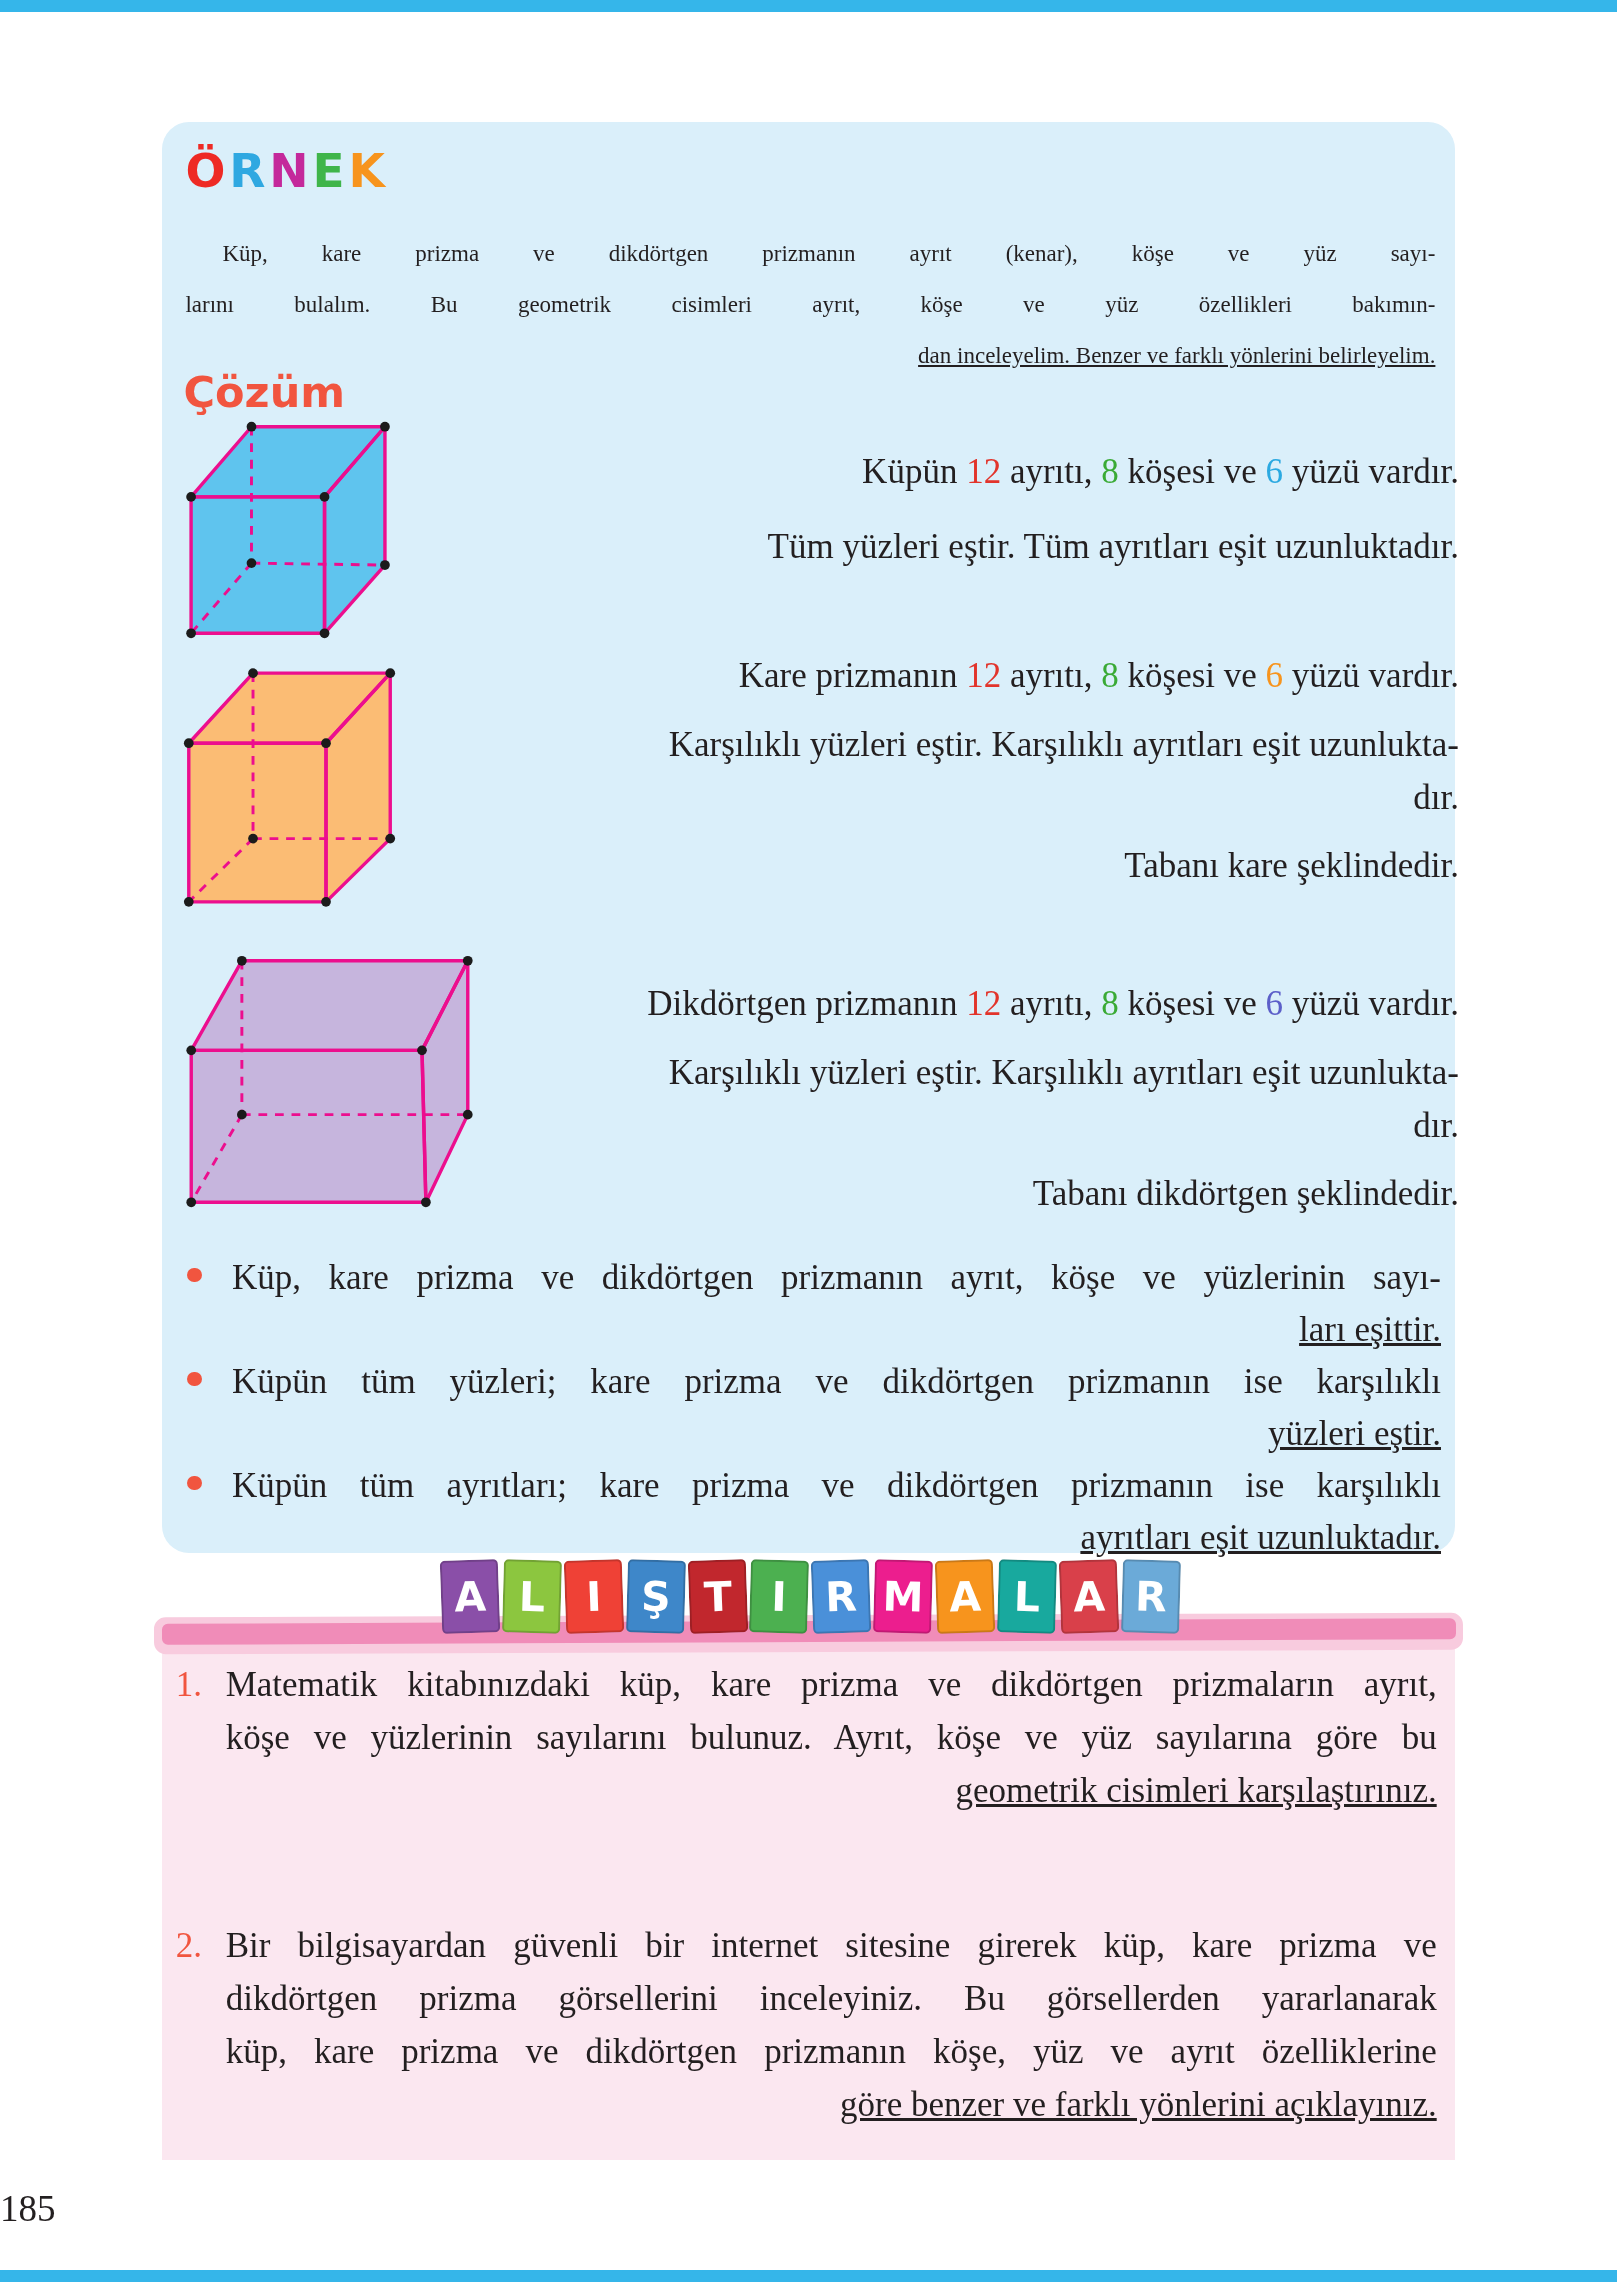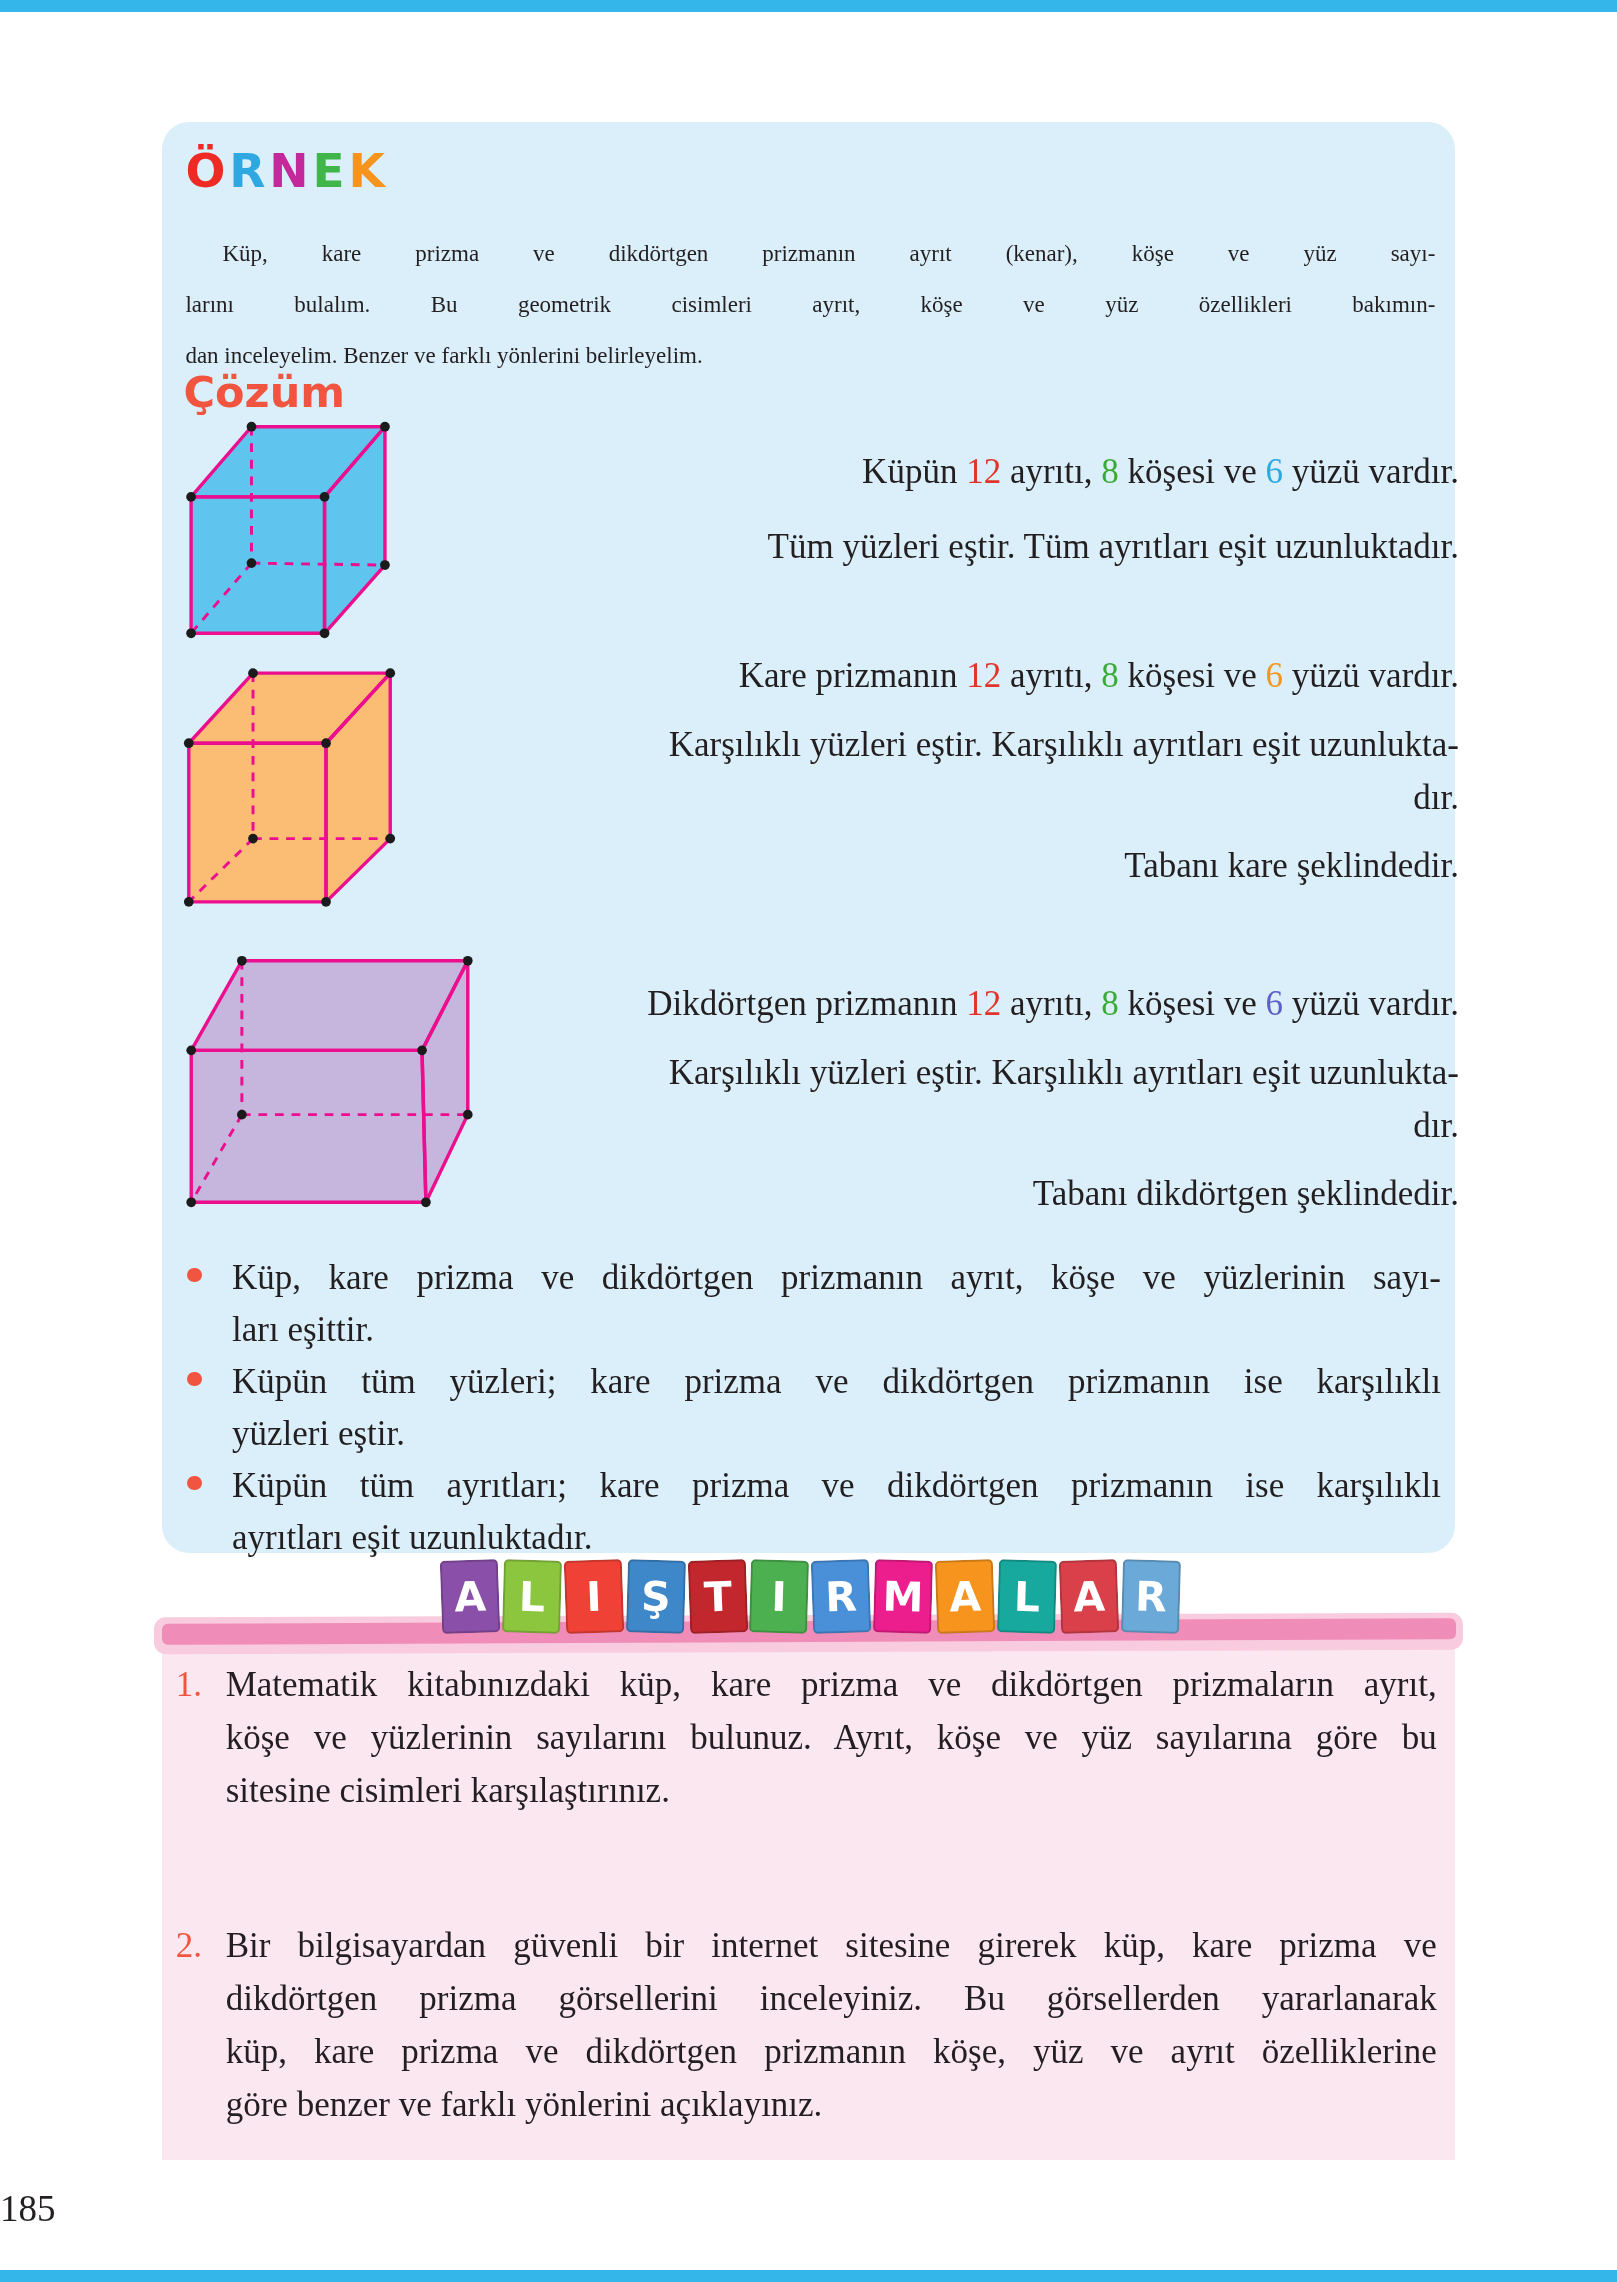--- a/index.html
+++ b/index.html
@@ -16,21 +16,21 @@
   .blue-panel{position:absolute;left:162px;top:122px;width:1293px;height:1431px;
     background:#DAEFFA;border-radius:27px;}
 
   .ornek-title{position:absolute;left:23.4px;top:20.5px;
     font-family:"DejaVu Sans",sans-serif;font-weight:800;font-size:47px;letter-spacing:3.9px;text-decoration:underline;}
   .ornek-title .letter{display:inline-block;}
 
   .ornek-paragraph{position:absolute;left:23.4px;top:106px;width:1250px;
     font-size:23px;line-height:51px;}
   .jlines .line:not(:last-child){text-align:justify;text-align-last:justify;}
-  .jlines .line:last-child{text-align:left;}
+  .jlines .line:last-child{text-align:right;text-decoration:underline;}
   .ornek-paragraph .line:first-child{text-indent:37px;}
 
   .cozum-label{position:absolute;left:21.5px;top:245px;
     font-family:"DejaVu Sans",sans-serif;font-weight:800;font-size:43px;color:#F1553F;}
 
   
   .figure{position:absolute;}
   .fig-cube{left:183px;top:417px;}
   .fig-square{left:181px;top:665px;}
   .fig-rect{left:183px;top:953px;}
@@ -222,21 +222,21 @@
   </div>
 <div class="band-light"></div>
 <div class="band-dark"></div>
 
 <div class="pink-panel">
     <div class="exercise">
       <span class="num">1.</span>
       <div class="lines jlines">
         <div class="line">Matematik kitabınızdaki küp, kare prizma ve dikdörtgen prizmaların ayrıt,</div>
         <div class="line">köşe ve yüzlerinin sayılarını bulunuz. Ayrıt, köşe ve yüz sayılarına göre bu</div>
-        <div class="line">sitesine cisimleri karşılaştırınız.</div>
+        <div class="line">geometrik cisimleri karşılaştırınız.</div>
       </div>
     </div>
     <div class="exercise">
       <span class="num">2.</span>
       <div class="lines jlines">
         <div class="line">Bir bilgisayardan güvenli bir internet sitesine girerek küp, kare prizma ve</div>
         <div class="line">dikdörtgen prizma görsellerini inceleyiniz. Bu görsellerden yararlanarak</div>
         <div class="line">küp, kare prizma ve dikdörtgen prizmanın köşe, yüz ve ayrıt özelliklerine</div>
         <div class="line">göre benzer ve farklı yönlerini açıklayınız.</div>
       </div>

